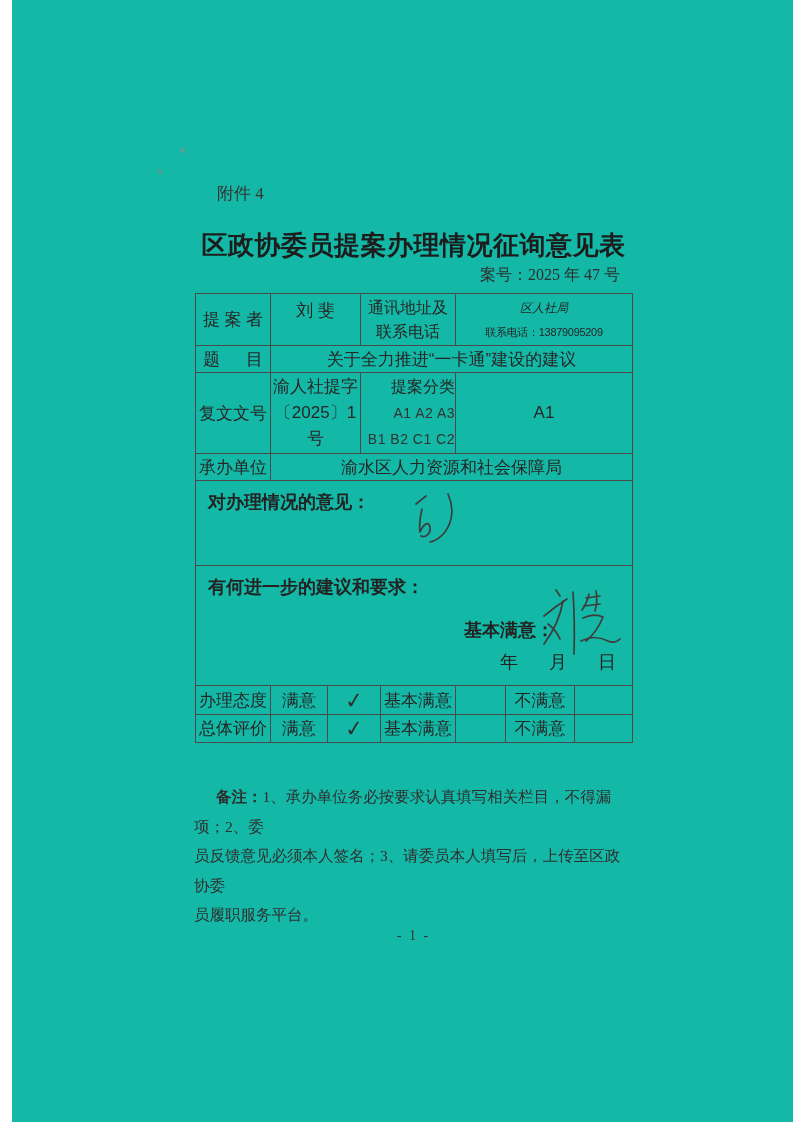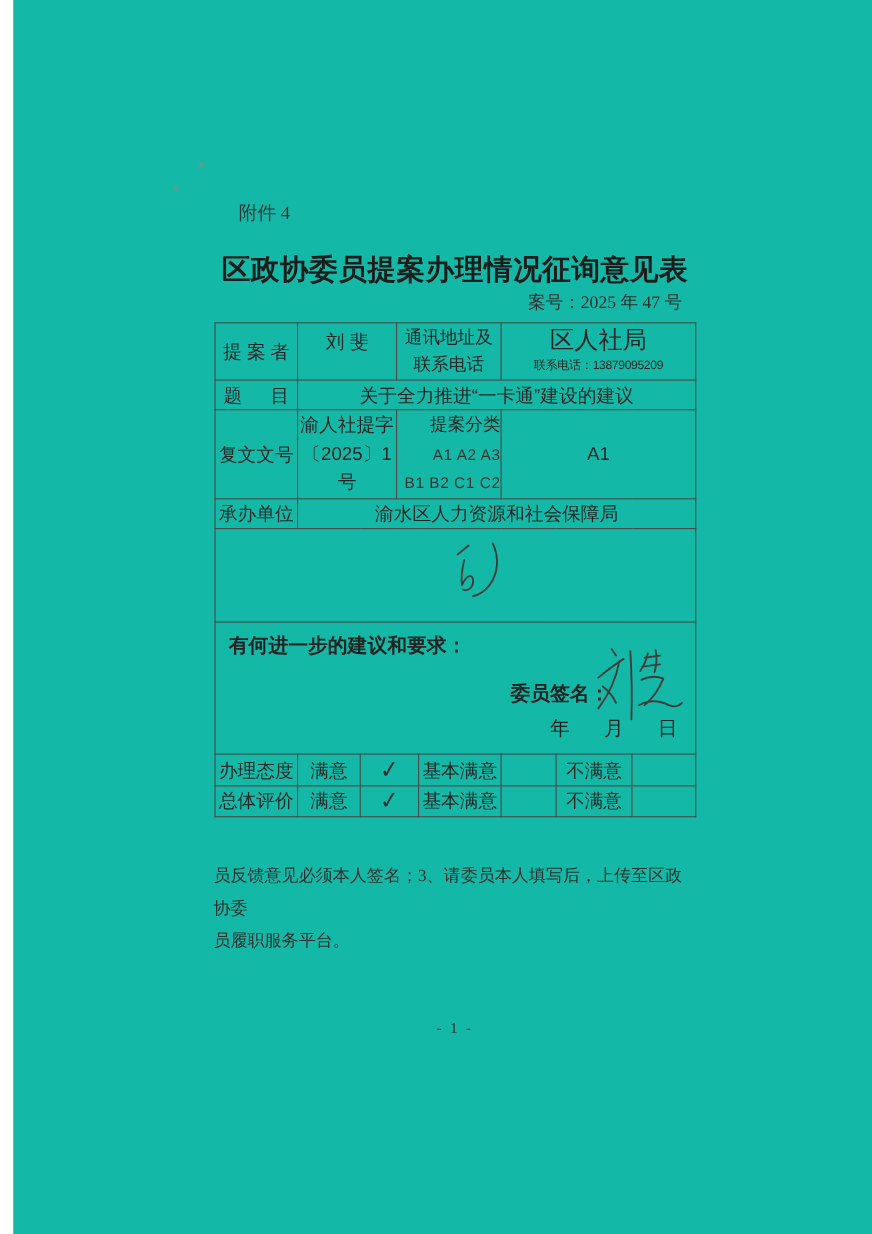--- a/index.html
+++ b/index.html
@@ -39,21 +39,21 @@
     text-align:center;vertical-align:middle;
     padding:0;overflow:hidden;
   }
   .jlabel{ 
     text-align:justify;text-align-last:justify;
     padding:0 7px;
   }
   .jlabel4{padding:0 3px;}
   .name-cell{vertical-align:top !important;padding-top:5px !important;}
   .two-line{line-height:24px;font-size:16px;}
-  .contact-val .org{font-size:22px;line-height:25px;}
+  .contact-val .org{font-size:12px;line-height:25px;font-style:italic;}
   .contact-val .phone{font-size:11px;line-height:23px;letter-spacing:-0.3px;}
   .doc-no{line-height:26px;font-size:17px;}
   .category div{line-height:26px;text-align:right;}
   .category .cat-head{font-size:16px;}
   .category .cat-opts{font-size:14px;letter-spacing:0.5px;color:#333;}
   .free-cell{position:relative;text-align:left !important;vertical-align:top !important;}
   .free-label{position:absolute;left:12px;top:9px;font-size:18px;font-weight:bold;color:#222;}
   .hw-none{position:absolute;left:214px;top:10px;}
   .sign-label{position:absolute;left:268px;top:52px;font-size:18px;font-weight:bold;color:#222;}
   .hw-sign{position:absolute;left:340px;top:18px;}
@@ -146,32 +146,33 @@
 
     <tr style="height:27px">
       <td>
             <div class="jlabel jlabel4">承办单位</div>
           </td>
       <td colspan="7"><span>渝水区人力资源和社会保障局</span></td>
     </tr>
 
     <tr style="height:85px">
       <td colspan="8" class="free-cell">
+        <div class="free-label">对办理情况的意见：</div>
         <svg class="hw-none" width="46" height="58" viewBox="0 0 46 58">
           <path d="M6 13 L16 5"></path>
           <path d="M12 18 C10 27 9 35 10 41 C14 32 19 30 20 36 C21 43 15 47 11 45"></path>
           <path d="M38 3 C44 16 43 30 35 41 C31 46 25 50 20 51"></path>
         </svg>
       </td>
     </tr>
 
     <tr style="height:120px">
       <td colspan="8" class="free-cell">
         <div class="free-label">有何进一步的建议和要求：</div>
-        <div class="sign-label">委员签名：</div>
+        <div class="sign-label">基本满意：</div>
         <svg class="hw-sign" width="88" height="78" viewBox="0 0 88 78">
           <path d="M20 6 l4 6"></path>
           <path d="M8 32 Q20 22 31 15"></path>
           <path d="M27 17 Q23 40 8 60"></path>
           <path d="M12 40 Q20 46 24 55"></path>
           <path d="M37 8 Q39 38 38 70"></path>
           <path d="M53 10 Q51 19 46 26"></path>
           <path d="M60 7 Q62 17 59 27"></path>
           <path d="M50 14 L64 12"></path>
           <path d="M48 22 L64 20"></path>
@@ -205,19 +206,20 @@
       <td colspan="2"><span class="check big">✓</span></td>
       <td>基本满意</td>
       <td><span class="check"></span></td>
       <td>不满意</td>
       <td><span class="check"></span></td>
     </tr>
   </tbody>
     </table>
 
   <div class="note">
+    <div class="l1"><b>备注：</b><span>1、承办单位务必按要求认真填写相关栏目，不得漏项；2、委</span></div>
     <div>员反馈意见必须本人签名；3、请委员本人填写后，上传至区政协委</div>
     <div>员履职服务平台。</div>
   </div>
 
   <div class="page-num">- 1 -</div>
 
 </div>
 
 </body></html>

